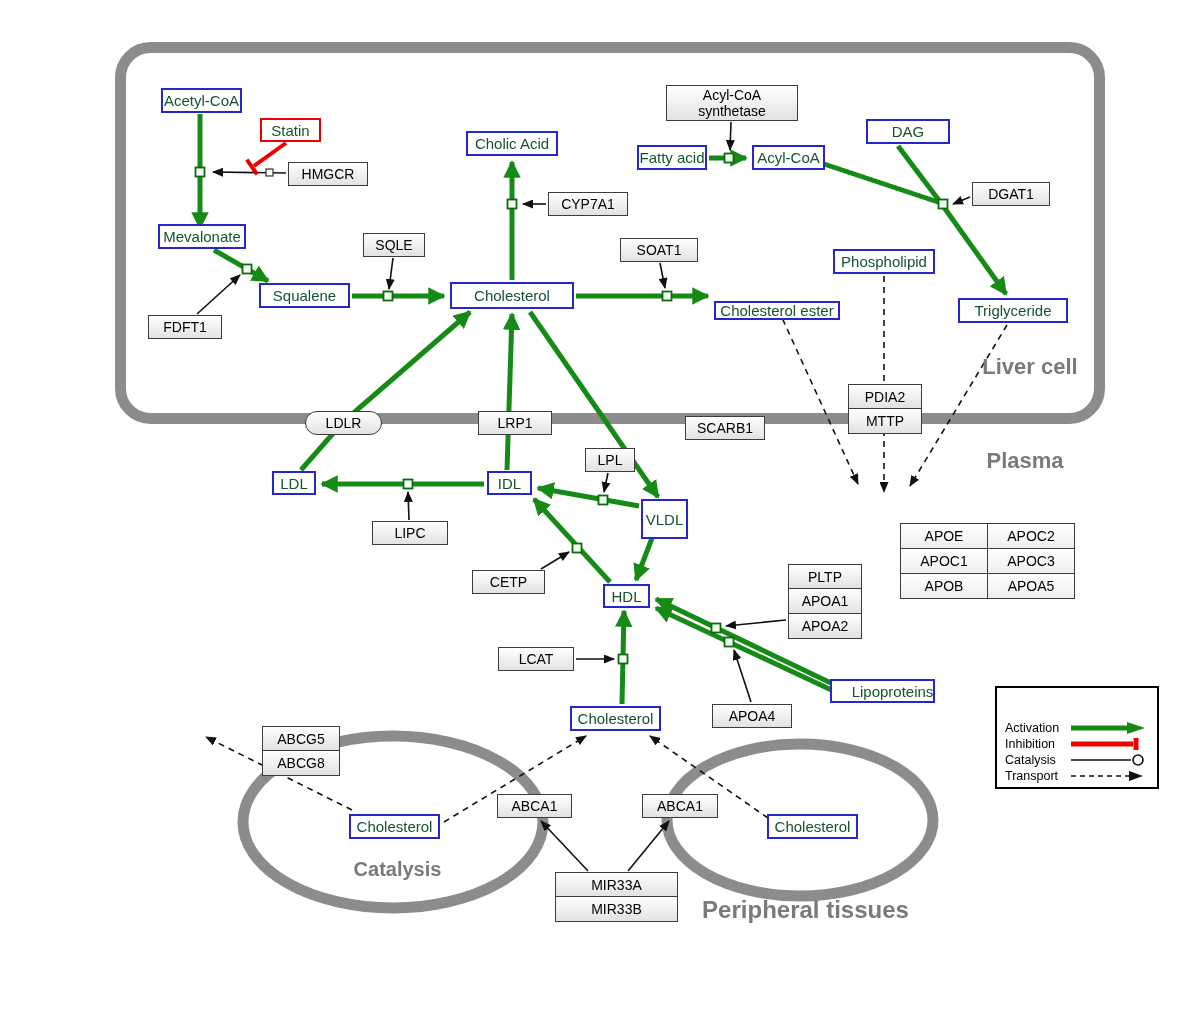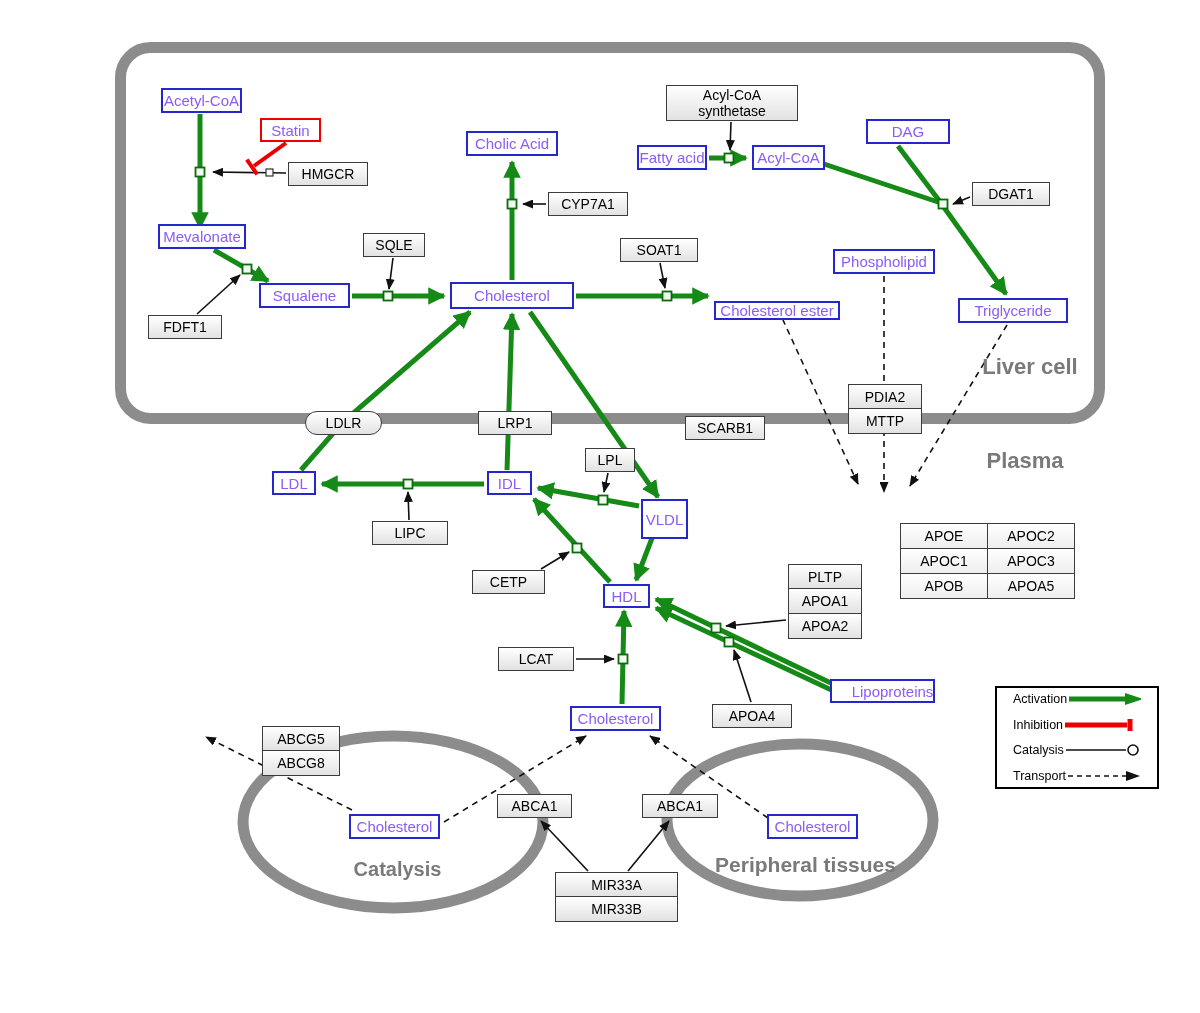--- a/index.html
+++ b/index.html
@@ -16,21 +16,21 @@
   .membrane{fill:none;stroke:var(--membrane);stroke-width:11;}
   .ea{fill:none;stroke:var(--activation);stroke-width:5;marker-end:url(#mgreen);}
   .ean{fill:none;stroke:var(--activation);stroke-width:5;}
   .cat{fill:none;stroke:#111;stroke-width:1.6;marker-end:url(#mblack);}
   .tr{fill:none;stroke:#111;stroke-width:1.6;stroke-dasharray:6 5;marker-end:url(#mblack);}
   .inh{fill:none;stroke:var(--inhibition);stroke-width:4;}
   .jct{fill:#f2fbf2;stroke:#0c6c0c;stroke-width:1.8;}
   .anchor{fill:#fff;stroke:#333;stroke-width:1.2;}
 
   .met{position:absolute;display:flex;align-items:center;justify-content:center;
-       background:#fff;border:2px solid var(--metabolite_border);color:#8b5cf6;
+       background:#fff;border:2px solid var(--metabolite_border);color:#14532d;
        font-size:15px;box-sizing:border-box;z-index:2;white-space:nowrap;}
   .drug{border-color:var(--inhibition);}
   .gene{position:absolute;display:flex;align-items:center;justify-content:center;
         background:linear-gradient(180deg,#ffffff 0%,#e2e2e2 100%);
         border:1px solid #3c3c3c;color:#000;font-size:14px;box-sizing:border-box;
         z-index:2;white-space:nowrap;}
   .gene.two-line{flex-direction:column;line-height:16px;}
   .stack{position:absolute;display:flex;flex-direction:column;z-index:2;}
   .stack .cell{display:flex;align-items:center;justify-content:center;height:25px;
         background:linear-gradient(180deg,#ffffff 0%,#e2e2e2 100%);
@@ -39,22 +39,22 @@
   .comp-label{position:absolute;font-weight:bold;color:var(--compartment_label);
         z-index:1;text-align:center;}
   .apo-table{position:absolute;left:900px;top:523px;display:grid;
         grid-template-columns:87px 87px;z-index:2;}
   .apo-table .cell{height:26px;display:flex;align-items:center;justify-content:center;
         background:linear-gradient(180deg,#ffffff 0%,#eeeeee 100%);
         border:1px solid #3c3c3c;font-size:14px;box-sizing:border-box;
         margin-right:-1px;margin-bottom:-1px;}
   .legend{position:absolute;left:995px;top:686px;width:164px;height:103px;
         background:#fff;border:2px solid #000;z-index:3;box-sizing:border-box;
-        display:flex;flex-direction:column;justify-content:space-between;
-        padding:3px 16px;}
+        display:flex;flex-direction:column;justify-content:flex-end;
+        padding:3px 8px;}
   .lg-row{display:flex;align-items:center;justify-content:space-between;
         font-size:12.5px;color:#000;}
 </style>
 </head>
 <body>
 
 <div class="canvas">
 
   <svg class="layer" width="1200" height="1013" viewBox="0 0 1200 1013">
     <defs>
@@ -138,21 +138,21 @@
       <rect class="jct" x="618.5" y="654.5" width="9" height="9"></rect>
       <rect class="jct" x="711.5" y="623.5" width="9" height="9"></rect>
       <rect class="jct" x="724.5" y="637.5" width="9" height="9"></rect>
       <rect class="anchor" x="266" y="169" width="7" height="7"></rect>
     </g>
   </svg>
 
   <div class="comp-label" style="left:955px;top:354px;width:150px;font-size:22px;">Liver cell</div>
   <div class="comp-label" style="left:965px;top:448px;width:120px;font-size:22px;">Plasma</div>
   <div class="comp-label" style="left:315px;top:858px;width:165px;font-size:20px;">Catalysis</div>
-  <div class="comp-label" style="left:698px;top:853px;width:215px;font-size:21px;">Peripheral tissues</div>
+  <div class="comp-label" style="left:698px;top:896px;width:215px;font-size:24px;">Peripheral tissues</div>
 
   <div class="met" style="left:161px;top:88px;width:81px;height:25px;">Acetyl-CoA</div>
   <div class="met" style="left:158px;top:224px;width:88px;height:25px;">Mevalonate</div>
   <div class="met" style="left:259px;top:283px;width:91px;height:25px;">Squalene</div>
   <div class="met" style="left:466px;top:131px;width:92px;height:25px;">Cholic Acid</div>
   <div class="met" style="left:450px;top:282px;width:124px;height:27px;">Cholesterol</div>
   <div class="met" style="left:637px;top:145px;width:70px;height:25px;">Fatty acid</div>
   <div class="met" style="left:752px;top:145px;width:73px;height:25px;">Acyl-CoA</div>
   <div class="met" style="left:866px;top:119px;width:84px;height:25px;text-align:center;">DAG</div>
   <div class="met" style="left:833px;top:249px;width:102px;height:25px;">Phospholipid</div>

